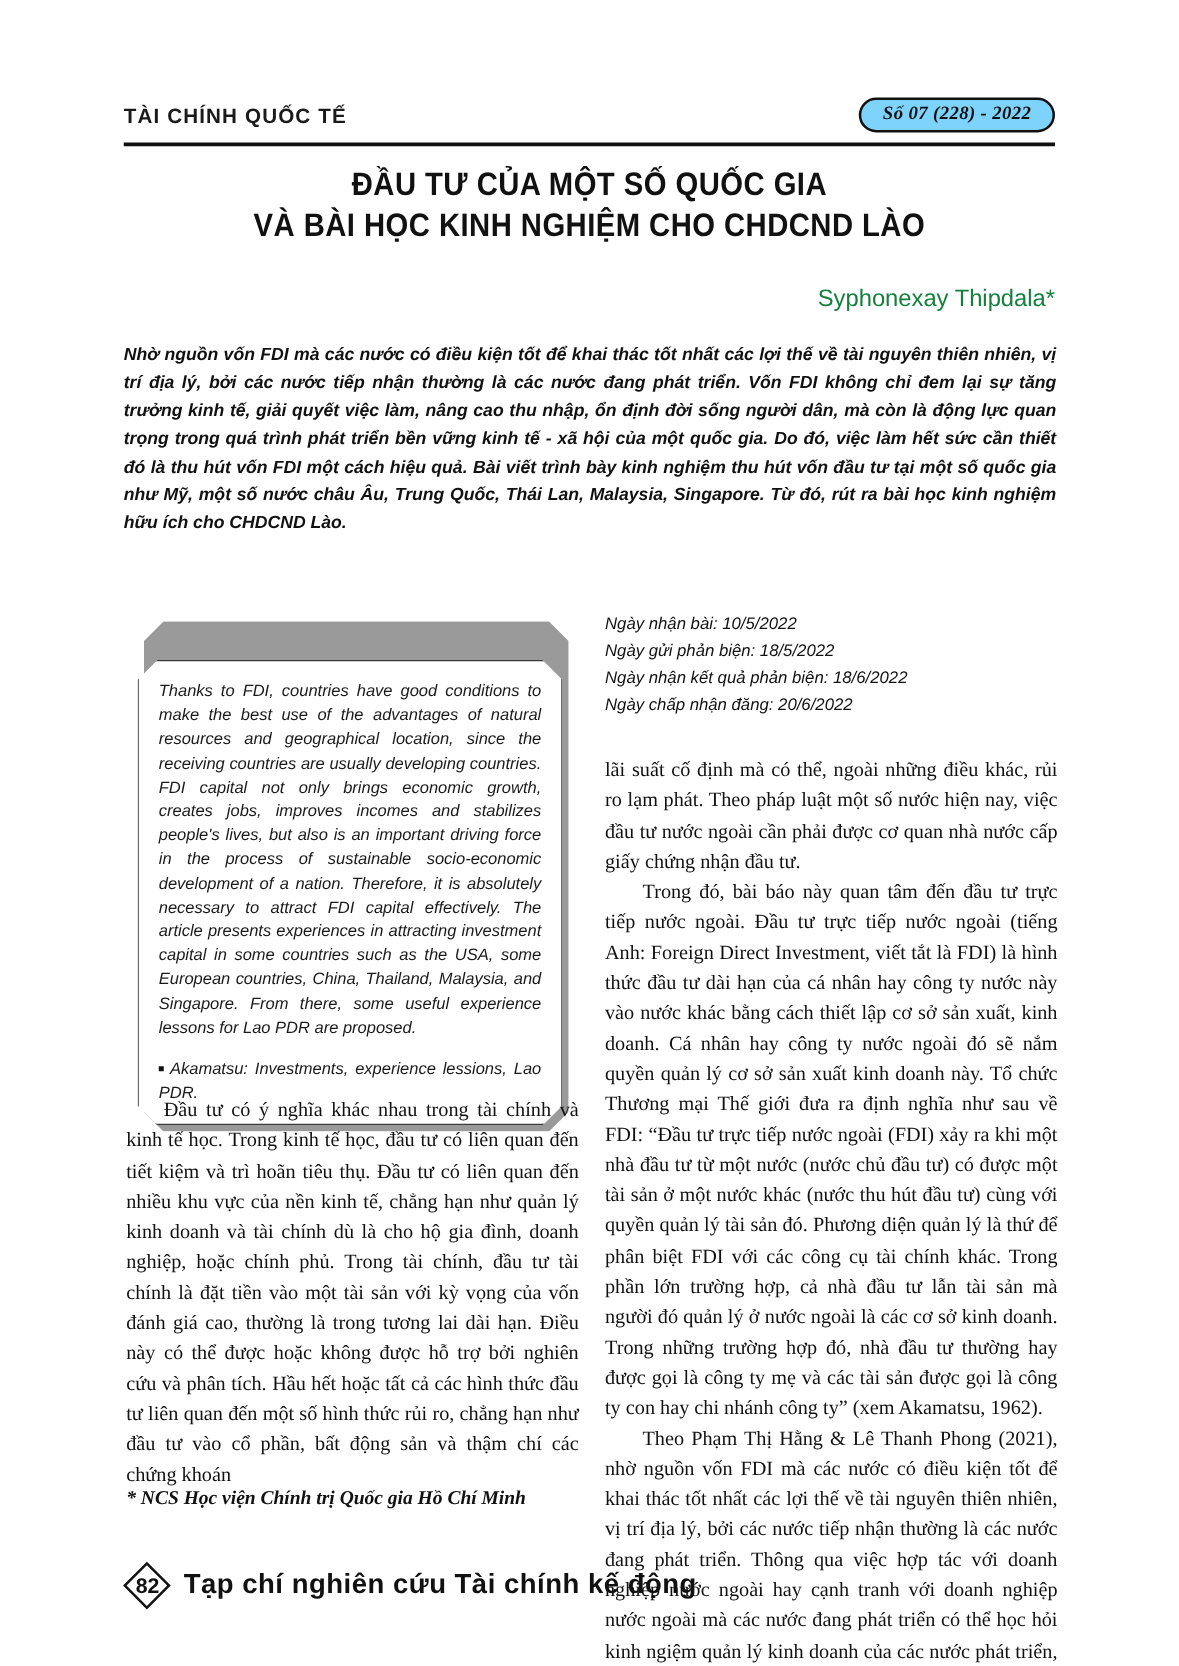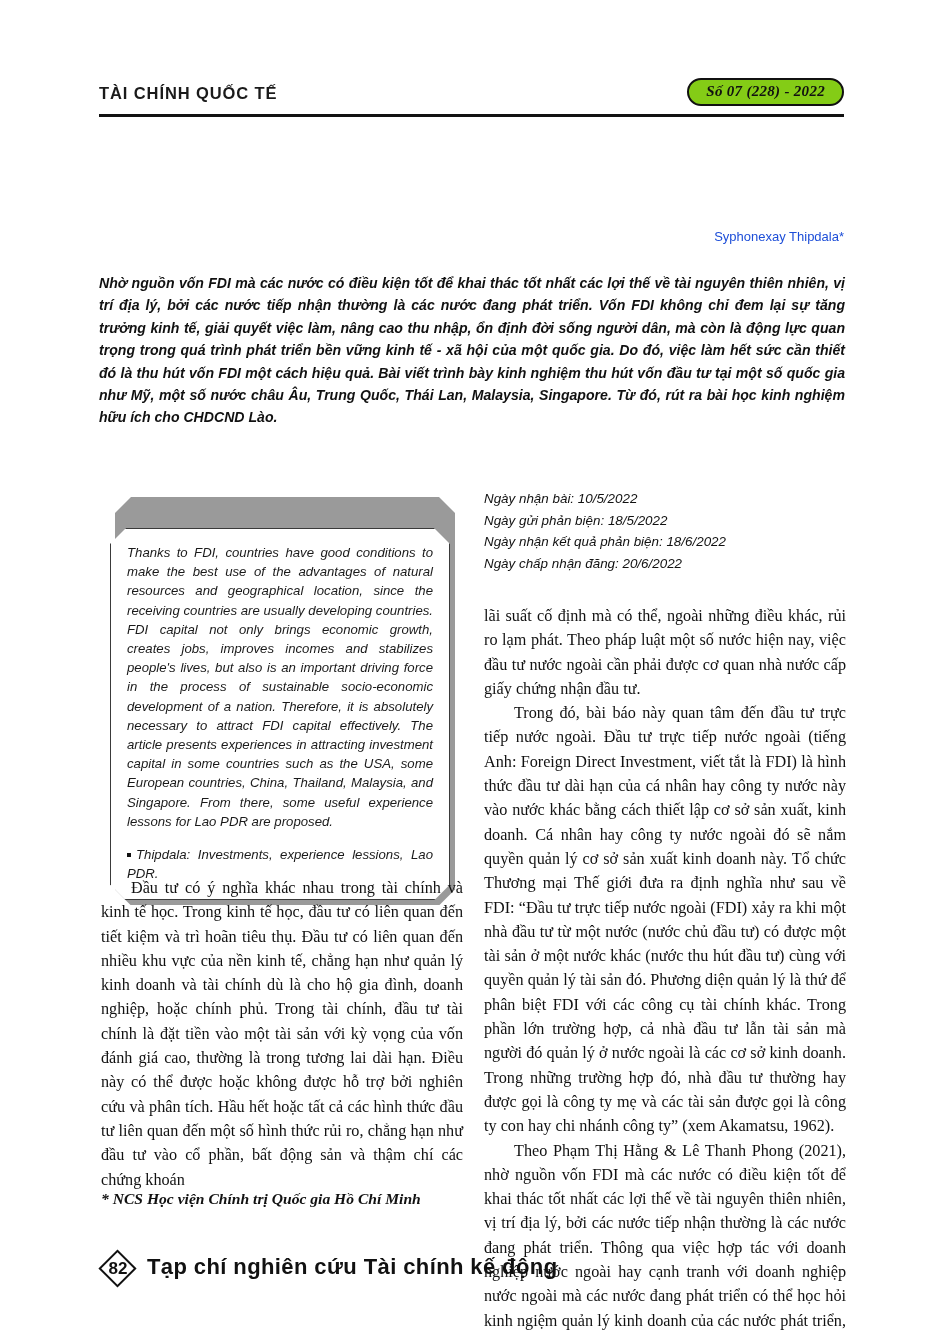--- a/index.html
+++ b/index.html
@@ -48,21 +48,21 @@
     top: 0;
     padding: 3px 17px 4px 17px;
     border: 2.2px solid #111;
     border-radius: 22px;
     font-family: "Liberation Serif", "DejaVu Serif", serif;
     font-style: italic;
     font-weight: 700;
     font-size: 15px;
     letter-spacing: 0.3px;
     white-space: nowrap;
-    background: #84cc16;
+    background: #7dd3fc;
   }
   .header-rule {
     position: absolute;
     left: 99px;
     top: 114px;
     width: 745px;
     height: 3.4px;
     background: #111;
   }
 
@@ -87,22 +87,22 @@
   }
 
   
   .author {
     position: absolute;
     left: 99px;
     top: 229px;
     width: 745px;
     text-align: right;
     font-family: "Liberation Sans", "DejaVu Sans", sans-serif;
-    font-size: 13px;
-    color: #1d4ed8;
+    font-size: 19px;
+    color: #15803d;
   }
 
   
   .abstract-vn {
     position: absolute;
     left: 99px;
     top: 272px;
     width: 746px;
     font-family: "Liberation Sans", "DejaVu Sans", sans-serif;
     font-style: italic;
@@ -281,33 +281,37 @@
 <body>
 
 <div class="page">
 
   <div class="header">
     <div class="header-title">TÀI CHÍNH QUỐC TẾ</div>
     <div class="issue-badge">Số 07 (228) - 2022</div>
   </div>
   <div class="header-rule"></div>
 
+  <div class="article-title">
+    <span class="line">ĐẦU TƯ CỦA MỘT SỐ QUỐC GIA</span>
+    <span class="line">VÀ BÀI HỌC KINH NGHIỆM CHO CHDCND LÀO</span>
+  </div>
 
   <div class="author">Syphonexay Thipdala*</div>
 
   <div class="abstract-vn">Nhờ nguồn vốn FDI mà các nước có điều kiện tốt để khai thác tốt nhất các lợi thế về tài nguyên thiên nhiên, vị trí địa lý, bởi các nước tiếp nhận thường là các nước đang phát triển. Vốn FDI không chỉ đem lại sự tăng trưởng kinh tế, giải quyết việc làm, nâng cao thu nhập, ổn định đời sống người dân, mà còn là động lực quan trọng trong quá trình phát triển bền vững kinh tế - xã hội của một quốc gia. Do đó, việc làm hết sức cần thiết đó là thu hút vốn FDI một cách hiệu quả. Bài viết trình bày kinh nghiệm thu hút vốn đầu tư tại một số quốc gia như Mỹ, một số nước châu Âu, Trung Quốc, Thái Lan, Malaysia, Singapore. Từ đó, rút ra bài học kinh nghiệm hữu ích cho CHDCND Lào.</div>
 
 
   <div class="abstract-en-wrap">
     <div class="abstract-en-shadow"></div>
     <div class="abstract-en">
       <div class="abstract-en-inner">
         <div>Thanks to FDI, countries have good conditions to make the best use of the advantages of natural resources and geographical location, since the receiving countries are usually developing countries. FDI capital not only brings economic growth, creates jobs, improves incomes and stabilizes people's lives, but also is an important driving force in the process of sustainable socio-economic development of a nation. Therefore, it is absolutely necessary to attract FDI capital effectively. The article presents experiences in attracting investment capital in some countries such as the USA, some European countries, China, Thailand, Malaysia, and Singapore. From there, some useful experience lessons for Lao PDR are proposed.</div>
         <div class="keywords-en">
-          <span class="bullet-sq"></span><span>Thipdala:</span>
+          <span class="bullet-sq"></span><span>Akamatsu:</span>
           <span>Investments, experience lessions, Lao PDR.</span>
         </div>
       </div>
     </div>
   </div>
 
   <div class="dates">
     <div>Ngày nhận bài: 10/5/2022</div>
     <div>Ngày gửi phản biện: 18/5/2022</div>
     <div>Ngày nhận kết quả phản biện: 18/6/2022</div>

